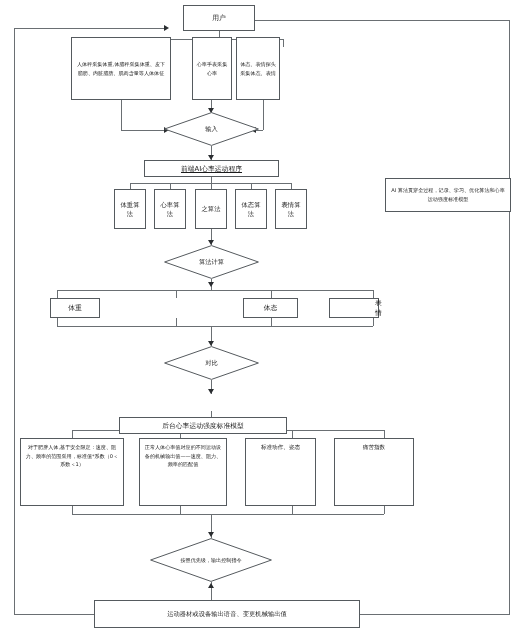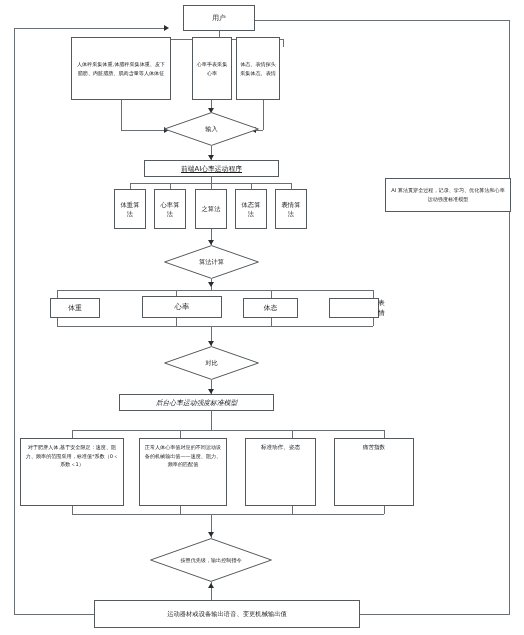--- a/index.html
+++ b/index.html
@@ -17,21 +17,21 @@
     background: #ffffff;
     overflow: hidden;
   }
   .node {
     position: absolute;
     box-sizing: border-box;
     border: 1px solid #555a5e;
     background: #ffffff;
     display: flex;
     align-items: center;
-    justify-content: center;
+    justify-content: flex-end;
     text-align: center;
     color: #1b1b1b;
     z-index: 3;
   }
   .node .txt {
     display: block;
     width: 100%;
     padding: 0 3px;
     box-sizing: border-box;
   }
@@ -195,23 +195,20 @@
   <div class="arrow ar-down" style="left:208px; top:282px;"></div>
   <div class="ln lnh" style="left:57px; top:290px; width:316px;"></div>
   <div class="ln lnv" style="left:57px; top:290px; height:8px;"></div>
   <div class="ln lnv" style="left:176px; top:290px; height:8px;"></div>
   <div class="ln lnv" style="left:271px; top:290px; height:8px;"></div>
   <div class="ln lnv" style="left:373px; top:290px; height:8px;"></div>
 
   <div class="node fs65" style="left:50px; top:298px; width:50px; height:20px;">
     <span class="txt">体重</span>
   </div>
-  <div class="node fs7" style="left:142px; top:296px; width:80px; height:22px;">
-    <span class="txt">心率</span>
-  </div>
   <div class="node fs65" style="left:243px; top:298px; width:55px; height:20px;">
     <span class="txt">体态</span>
   </div>
   <div class="node fs65" style="left:329px; top:298px; width:36px; height:20px;padding-left:48px;">
     <span class="txt">表情</span>
   </div>
 
   <div class="ln lnv" style="left:57px; top:318px; height:8px;"></div>
   <div class="ln lnv" style="left:176px; top:318px; height:8px;"></div>
   <div class="ln lnv" style="left:271px; top:318px; height:8px;"></div>
@@ -223,21 +220,21 @@
   <div class="diamond" style="left:164px; top:346px; width:95px; height:34px;">
     <svg class="dshape" viewBox="0 0 95 34" preserveAspectRatio="none">
       <polygon points="47.5,0.6 94.4,17 47.5,33.4 0.6,17" fill="#ffffff" stroke="#555a5e" stroke-width="1"></polygon>
     </svg>
     <div class="dlabel fs6">对比</div>
   </div>
 
   <div class="ln lnv" style="left:211px; top:380px; height:14px;"></div>
   <div class="arrow ar-down" style="left:208px; top:389px;"></div>
 
-  <div class="node fs65" style="left:119px; top:394px; width:155px; height:17px;font-style:italic;">
+  <div class="node fs65" style="left:119px; top:417px; width:168px; height:17px;">
     <span class="txt">后台心率运动强度标准模型</span>
   </div>
 
   <div class="ln lnv" style="left:211px; top:411px; height:8px;"></div>
   <div class="ln lnh" style="left:72px; top:430px; width:312px;"></div>
   <div class="ln lnv" style="left:211px; top:419px; height:11px;"></div>
   <div class="ln lnv" style="left:72px; top:430px; height:8px;"></div>
   <div class="ln lnv" style="left:180px; top:430px; height:8px;"></div>
   <div class="ln lnv" style="left:292px; top:430px; height:8px;"></div>
   <div class="ln lnv" style="left:384px; top:430px; height:8px;"></div>

